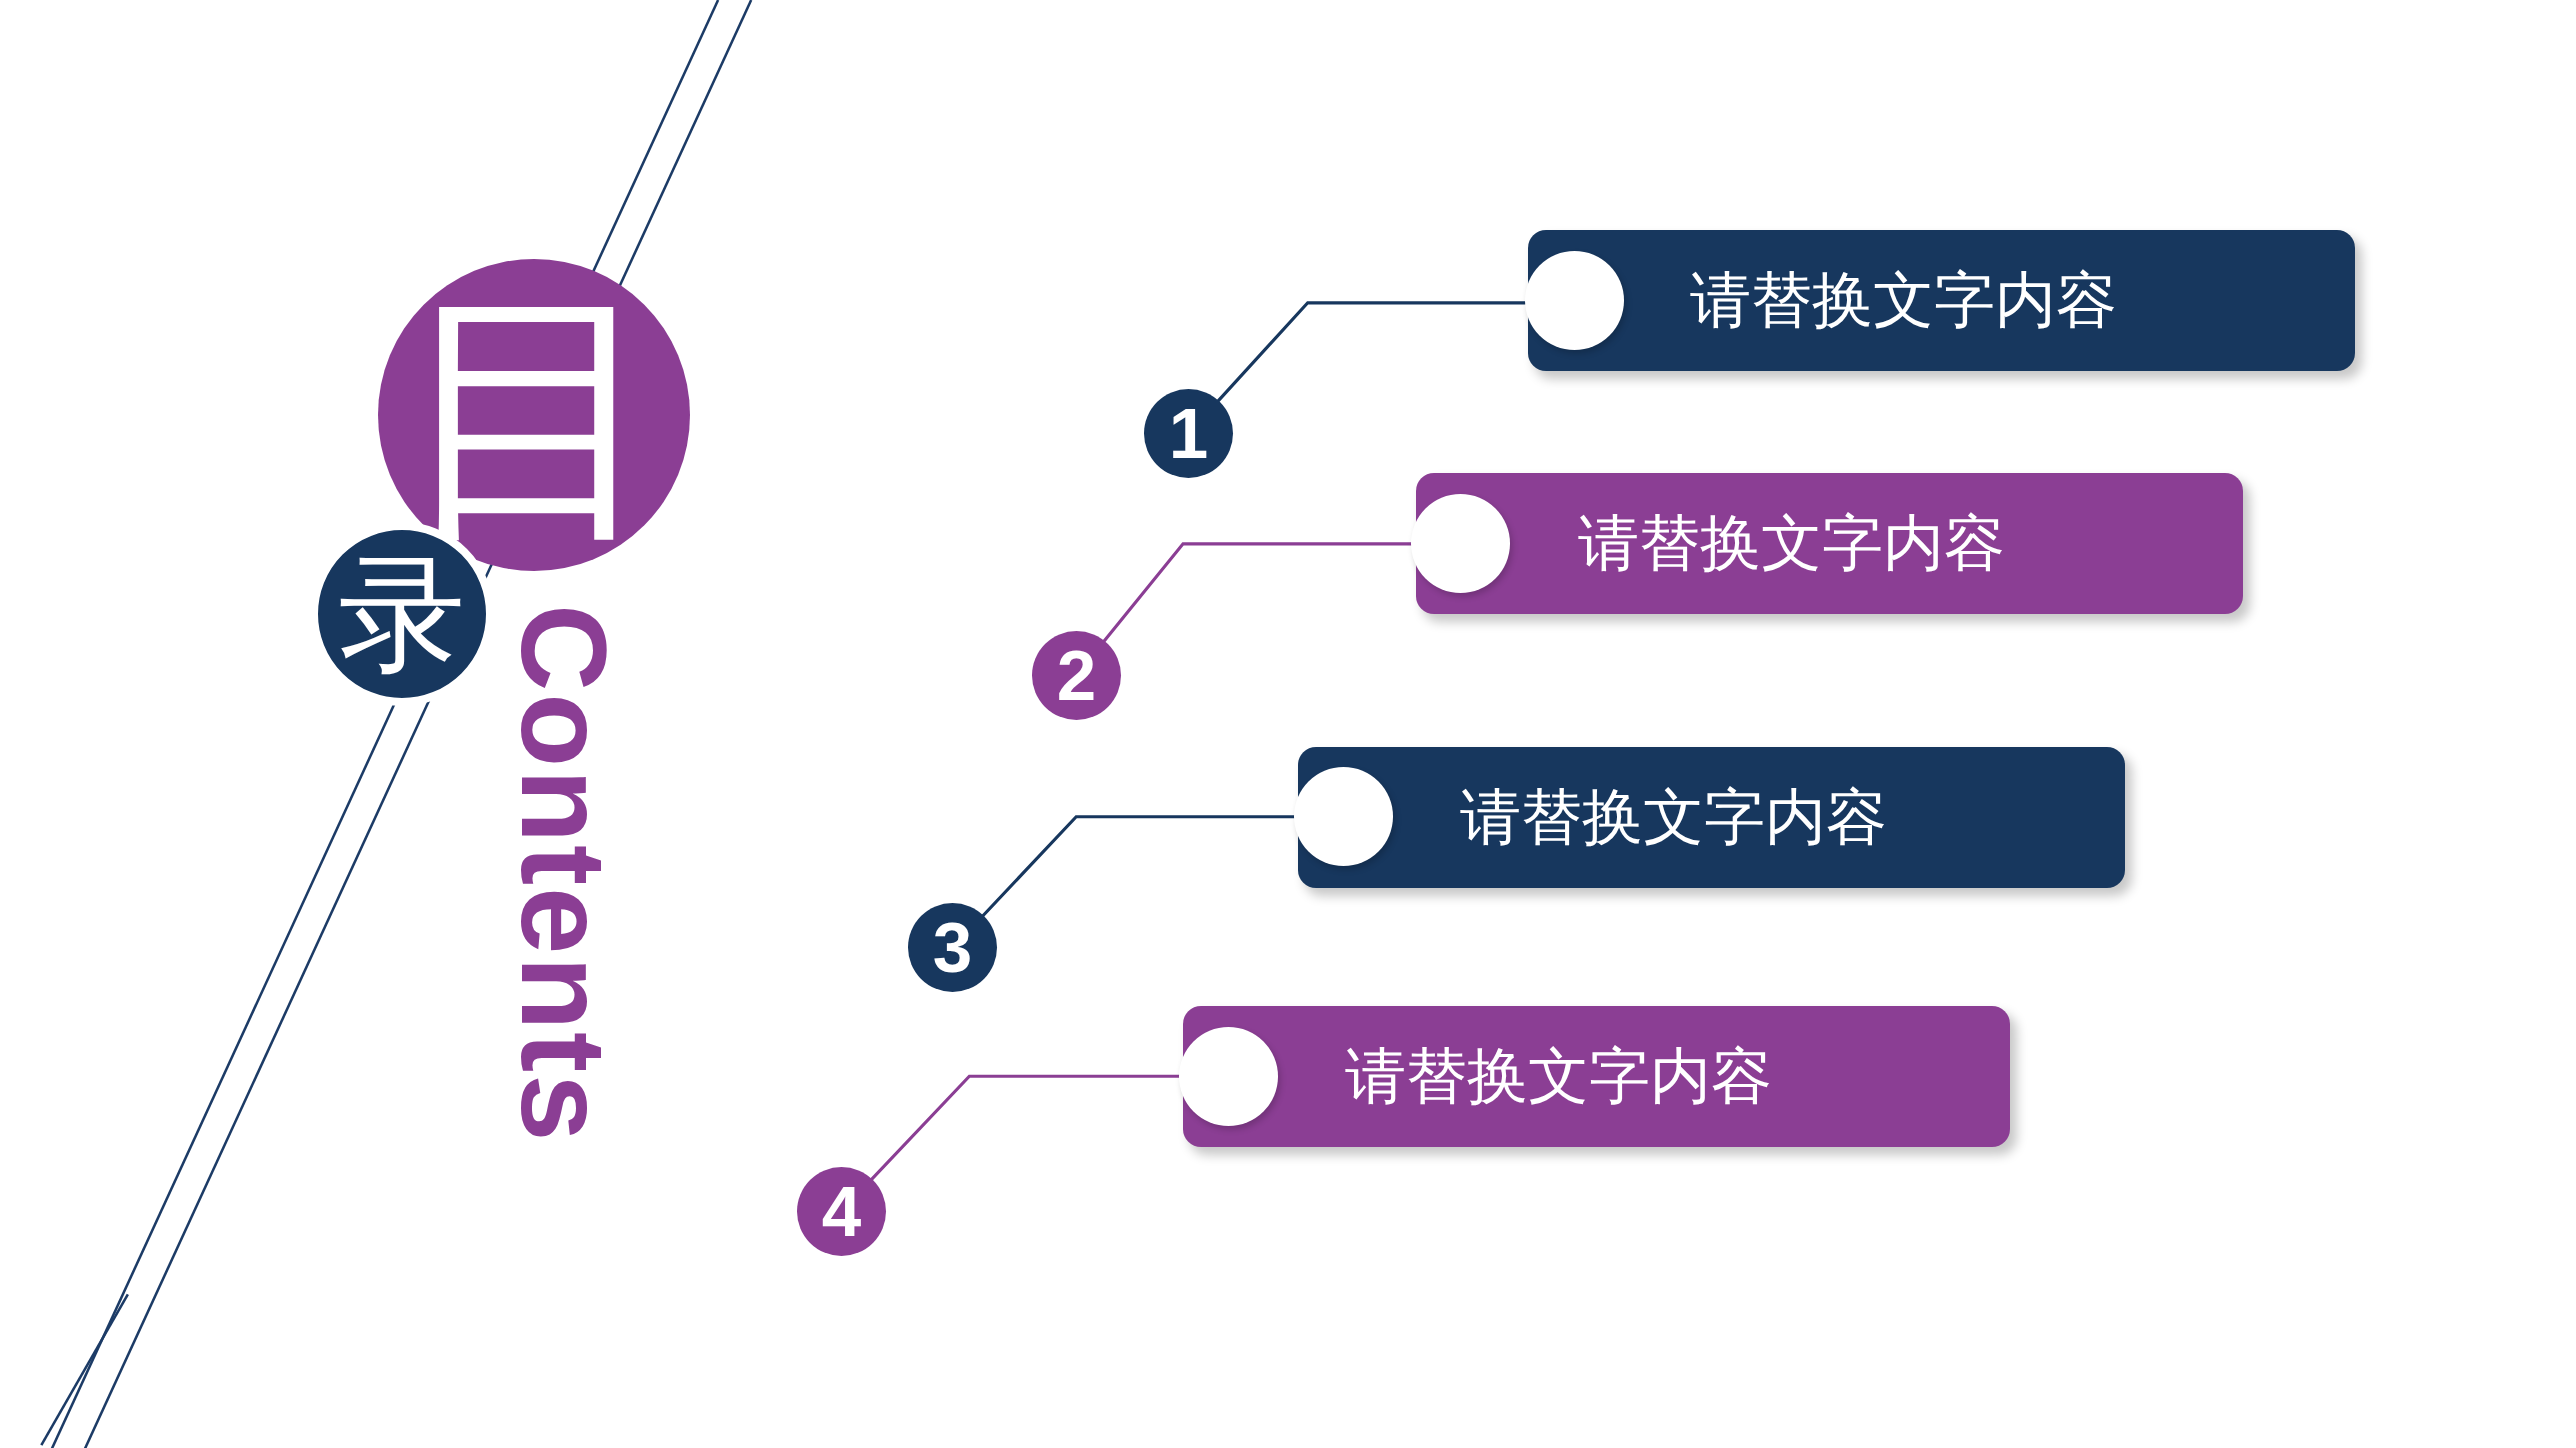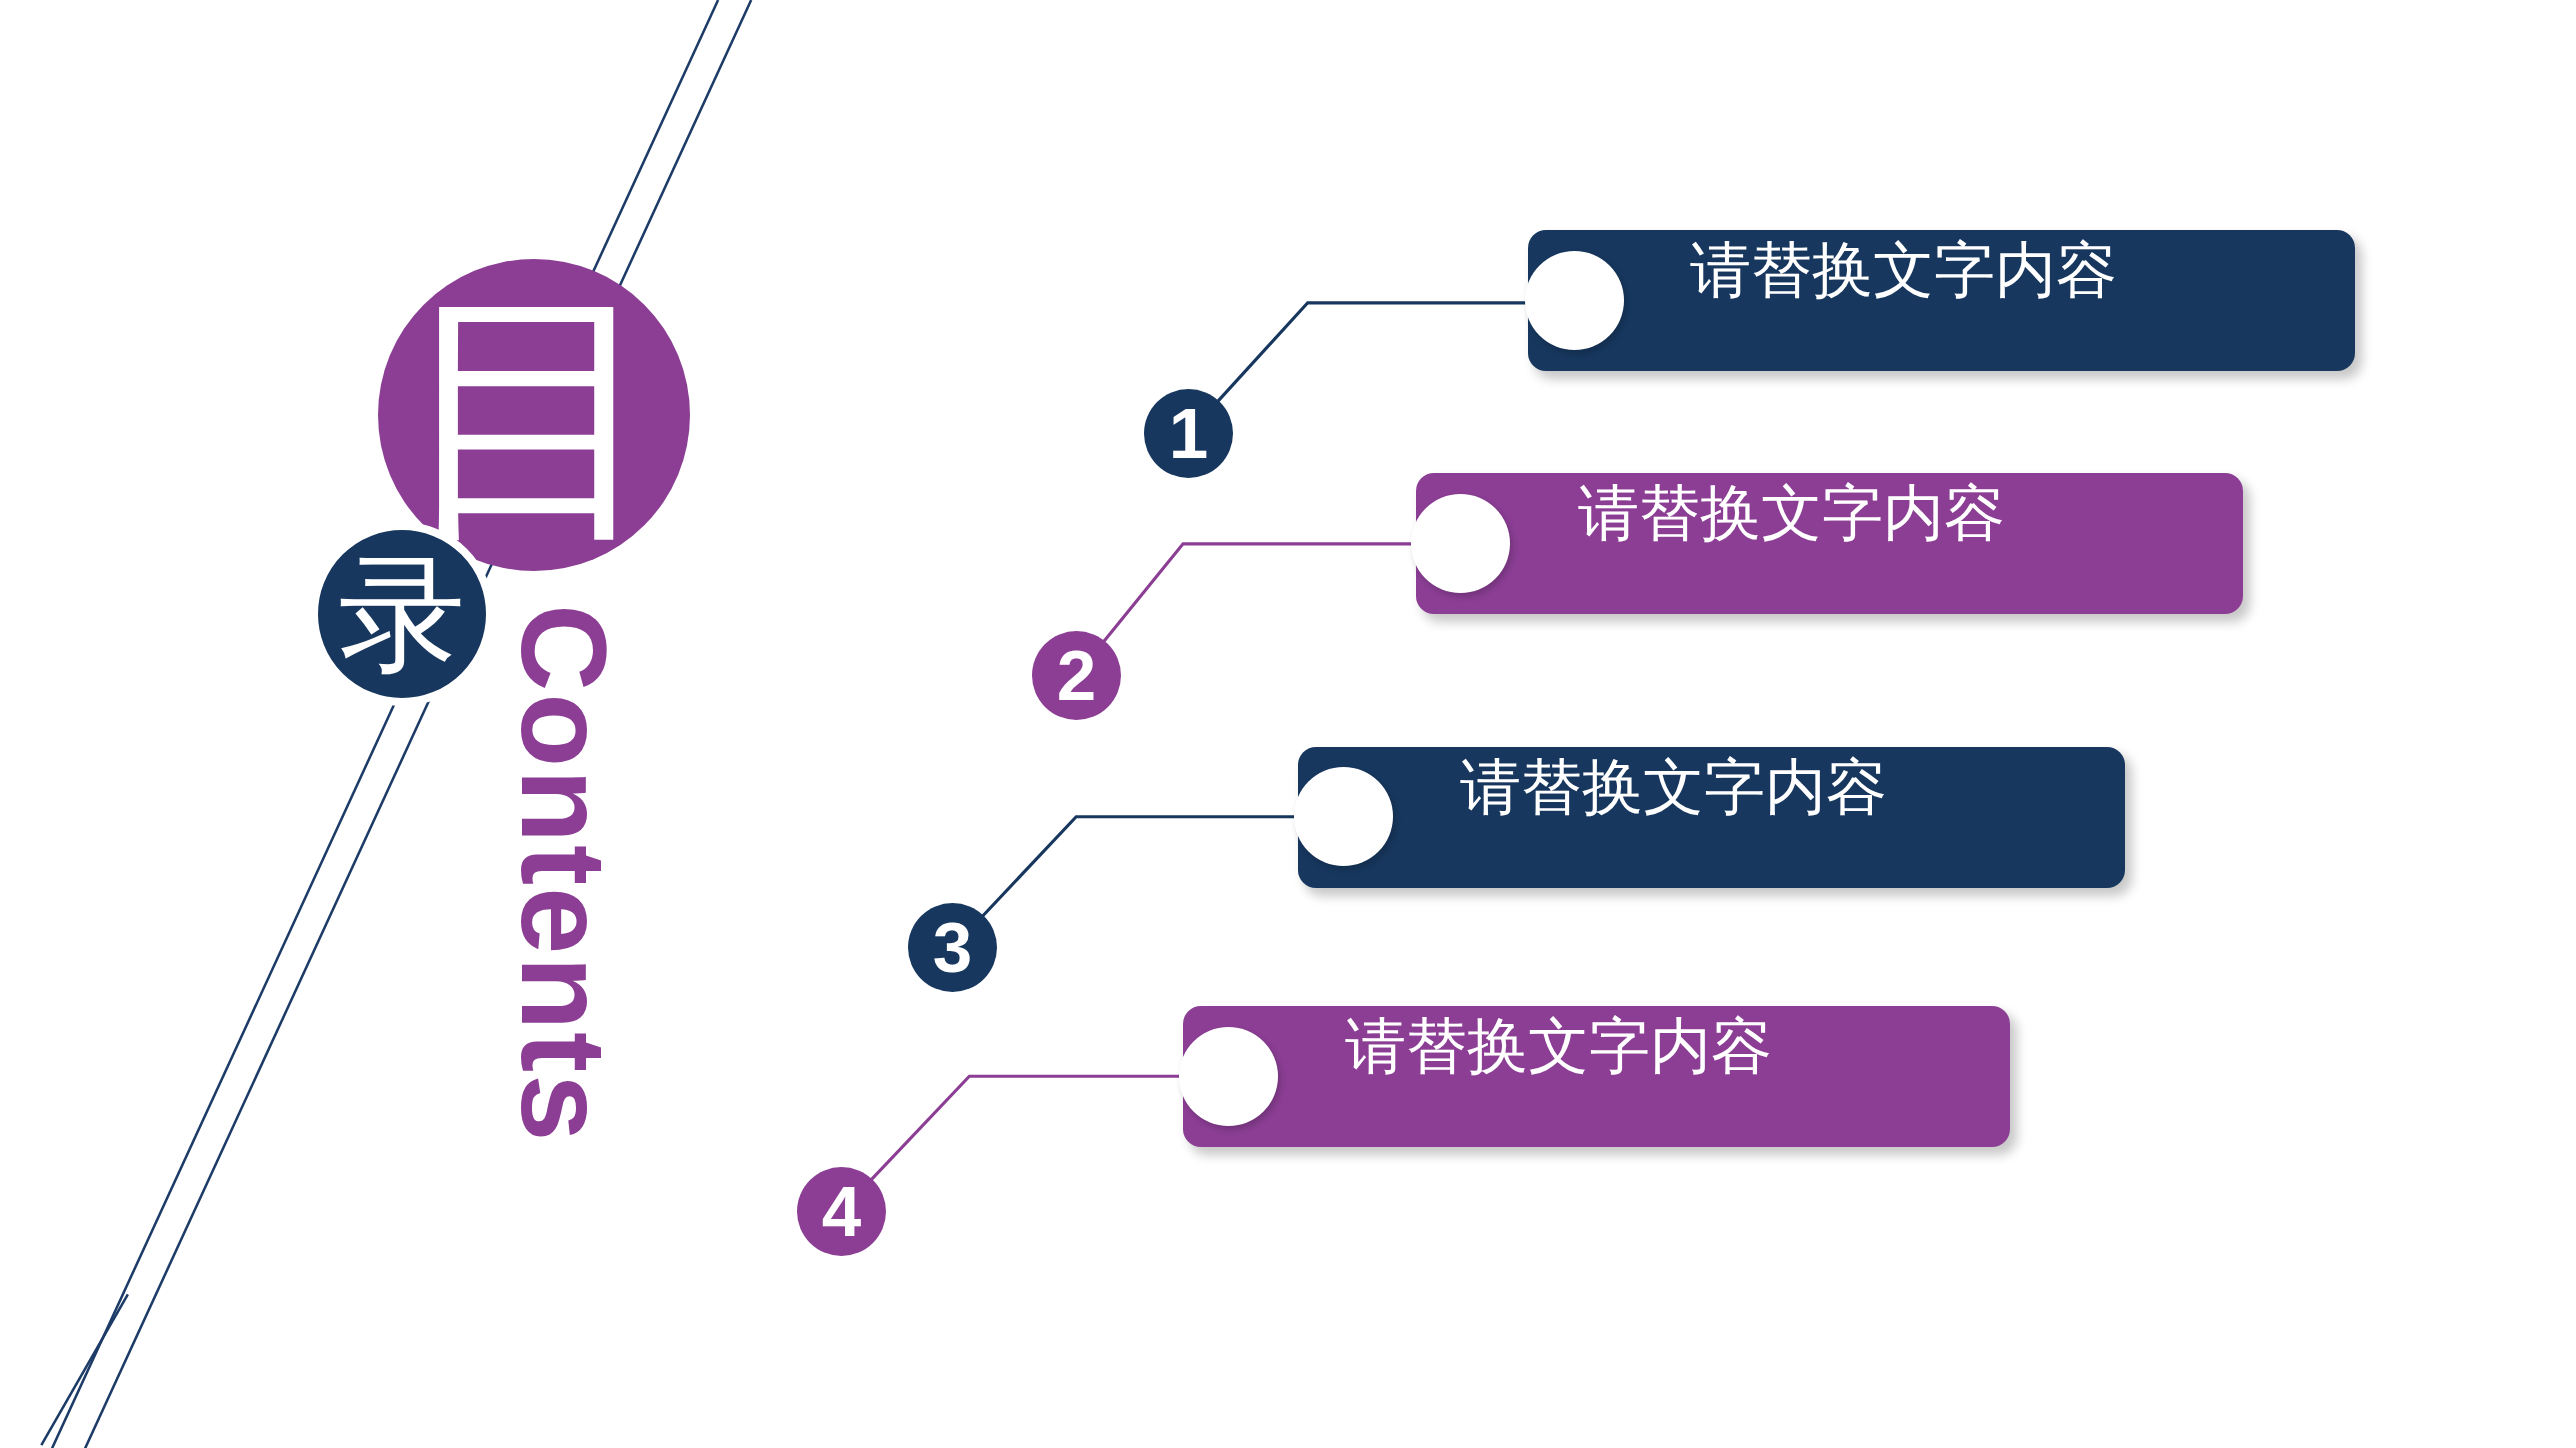--- a/index.html
+++ b/index.html
@@ -31,21 +31,21 @@
     position:absolute;left:630px;top:604px;z-index:2;
     transform:rotate(90deg);transform-origin:top left;
     color:#8b3e94;font-size:121px;font-weight:600;letter-spacing:1.9px;
     white-space:nowrap;line-height:1.1;
   }
 
   
   .banner{
     position:absolute;width:827px;height:141px;border-radius:18px;
     box-shadow:6.4px 7.6px 10.2px rgba(0,0,0,.22);
-    display:flex;
+    display:flex;align-items:center;
     padding-left:162px;box-sizing:border-box;
     color:#ffffff;font-size:61px;z-index:2;
   }
   .navy-bg{background:#17375e;}
   .purple-bg{background:#8b3e94;}
   .b1{left:1528px;top:230px;}
   .b2{left:1416px;top:473px;}
   .b3{left:1298px;top:747px;}
   .b4{left:1183px;top:1006px;}
 

